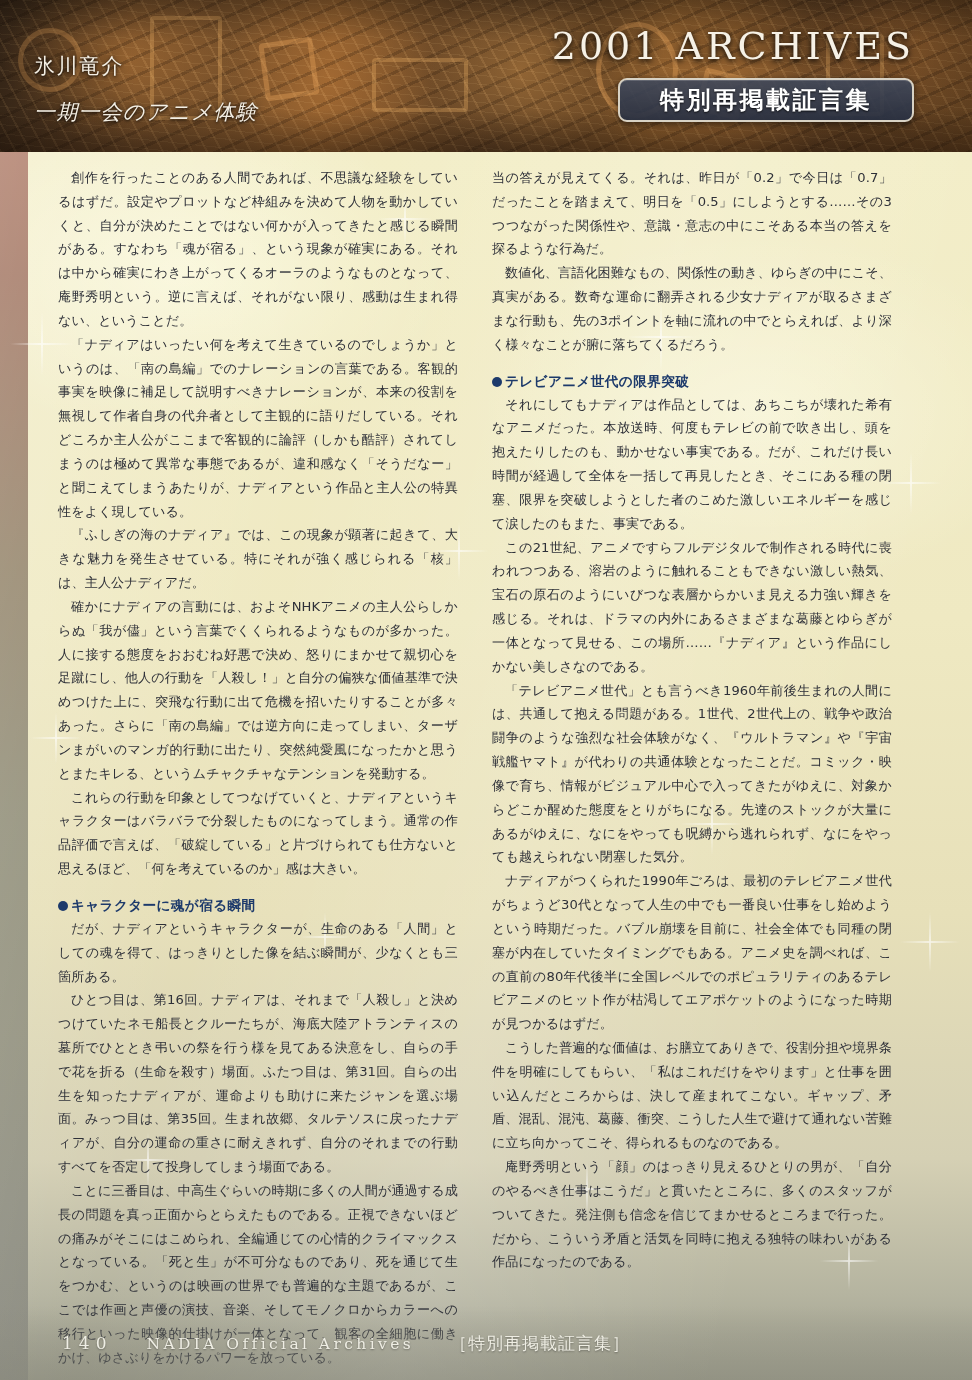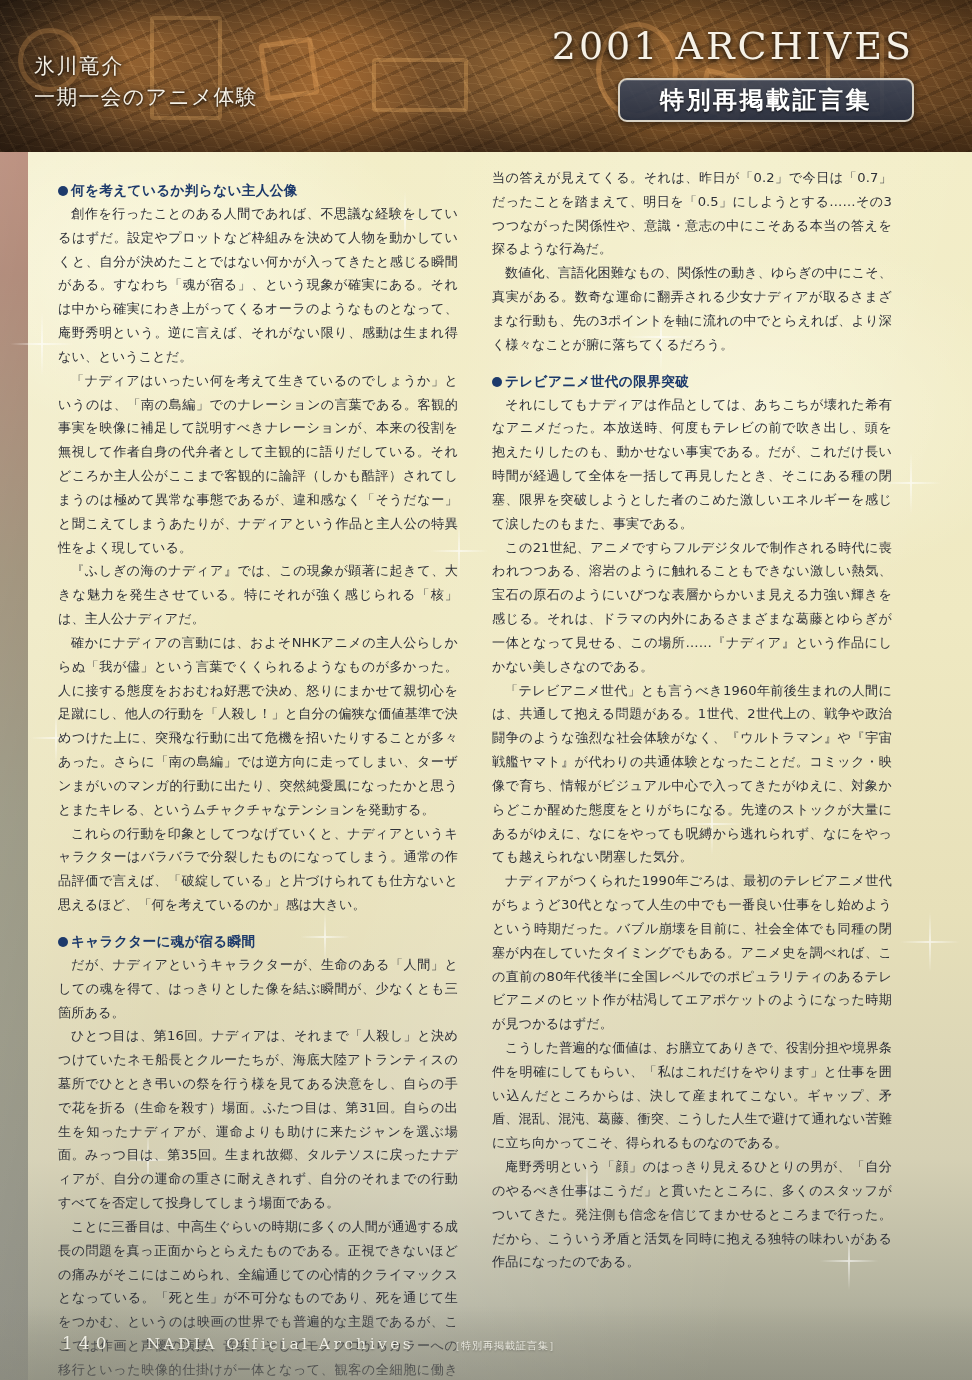--- a/index.html
+++ b/index.html
@@ -56,21 +56,21 @@
   }
 
   .author-block {
     position: absolute;
     left: 34px; top: 52px;
     color: #f4efe4;
     text-shadow: 0 1px 3px rgba(0,0,0,.85), 0 0 9px rgba(0,0,0,.55);
     line-height: 1.38;
   }
   .author-name { font-size: 21px; letter-spacing: 1.5px; }
-  .author-sub  { font-size: 21px; letter-spacing: 1.2px; margin-top: 2px; }
+  .author-sub  { font-size: 21px; letter-spacing: 1.2px; margin-top: 17px; font-style: italic; }
 
   .archives-title {
     position: absolute;
     right: 58px; top: 24px;
     font-family: "DejaVu Serif", "Liberation Serif", serif;
     font-size: 38px;
     letter-spacing: 3px;
     color: #f6f1e6;
     text-shadow: 0 2px 5px rgba(0,0,0,.8), 0 0 12px rgba(0,0,0,.55);
   }
@@ -187,21 +187,21 @@
   }
   .footer-inner {
     display: flex; align-items: baseline; gap: 34px;
     padding-left: 62px;
     font-family: "DejaVu Serif", "Liberation Serif", serif;
     color: #efeee4;
     text-shadow: 0 1px 2px rgba(0,0,0,.35);
   }
   .folio { font-size: 17px; letter-spacing: 6px; }
   .footer-title { font-size: 15.5px; letter-spacing: 3.4px; }
-  .footer-brackets { font-size: 10px; letter-spacing: 1px; margin-left: 2px;
+  .footer-brackets { font-size: 17px; letter-spacing: 1px; margin-left: 2px;
     font-family: "DejaVu Sans", "Liberation Sans", sans-serif; }
 </style>
 </head>
 <body>
 
 <div class="page">
 
   <div class="header">
     <div class="header-grain"></div>
 
@@ -242,24 +242,20 @@
     <div class="sparkle" style="left:900px; top:760px; width:60px; height:60px;"></div>
     <div class="sparkle" style="left:120px; top:980px; width:56px; height:56px;"></div>
     <div class="sparkle" style="left:560px; top:1010px; width:54px; height:54px;"></div>
     <div class="sparkle" style="left:820px; top:1080px; width:58px; height:58px;"></div>
 
     <div class="columns">
 
       <div class="col">
 
 
-        <h2 class="section-head">
-          <span class="bullet-dot"></span>
-          <span>何を考えているか判らない主人公像</span>
-        </h2>
         <p class="para">創作を行ったことのある人間であれば、不思議な経験をしているはずだ。設定やプロットなど枠組みを決めて人物を動かしていくと、自分が決めたことではない何かが入ってきたと感じる瞬間がある。すなわち「魂が宿る」、という現象が確実にある。それは中から確実にわき上がってくるオーラのようなものとなって、庵野秀明という。逆に言えば、それがない限り、感動は生まれ得ない、ということだ。</p>
         <p class="para">「ナディアはいったい何を考えて生きているのでしょうか」というのは、「南の島編」でのナレーションの言葉である。客観的事実を映像に補足して説明すべきナレーションが、本来の役割を無視して作者自身の代弁者として主観的に語りだしている。それどころか主人公がここまで客観的に論評（しかも酷評）されてしまうのは極めて異常な事態であるが、違和感なく「そうだなー」と聞こえてしまうあたりが、ナディアという作品と主人公の特異性をよく現している。</p>
         <p class="para">『ふしぎの海のナディア』では、この現象が顕著に起きて、大きな魅力を発生させている。特にそれが強く感じられる「核」は、主人公ナディアだ。</p>
         <p class="para">確かにナディアの言動には、およそNHKアニメの主人公らしからぬ「我が儘」という言葉でくくられるようなものが多かった。人に接する態度をおおむね好悪で決め、怒りにまかせて親切心を足蹴にし、他人の行動を「人殺し！」と自分の偏狭な価値基準で決めつけた上に、突飛な行動に出て危機を招いたりすることが多々あった。さらに「南の島編」では逆方向に走ってしまい、ターザンまがいのマンガ的行動に出たり、突然純愛風になったかと思うとまたキレる、というムチャクチャなテンションを発動する。</p>
         <p class="para">これらの行動を印象としてつなげていくと、ナディアというキャラクターはバラバラで分裂したものになってしまう。通常の作品評価で言えば、「破綻している」と片づけられても仕方ないと思えるほど、「何を考えているのか」感は大きい。</p>
 
         <h2 class="section-head">
           <span class="bullet-dot"></span>
           <span>キャラクターに魂が宿る瞬間</span>
         </h2>

